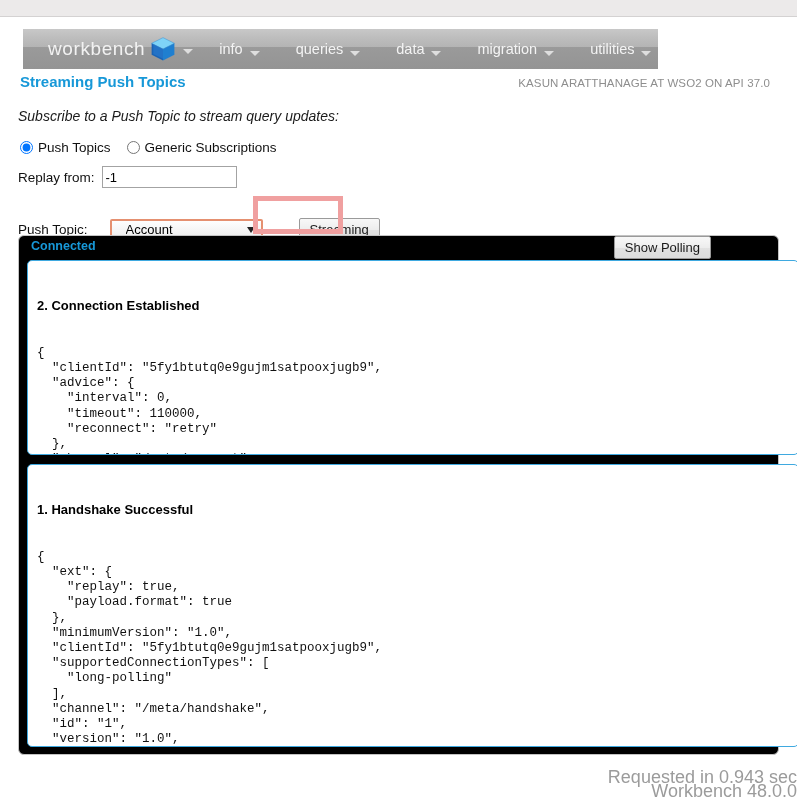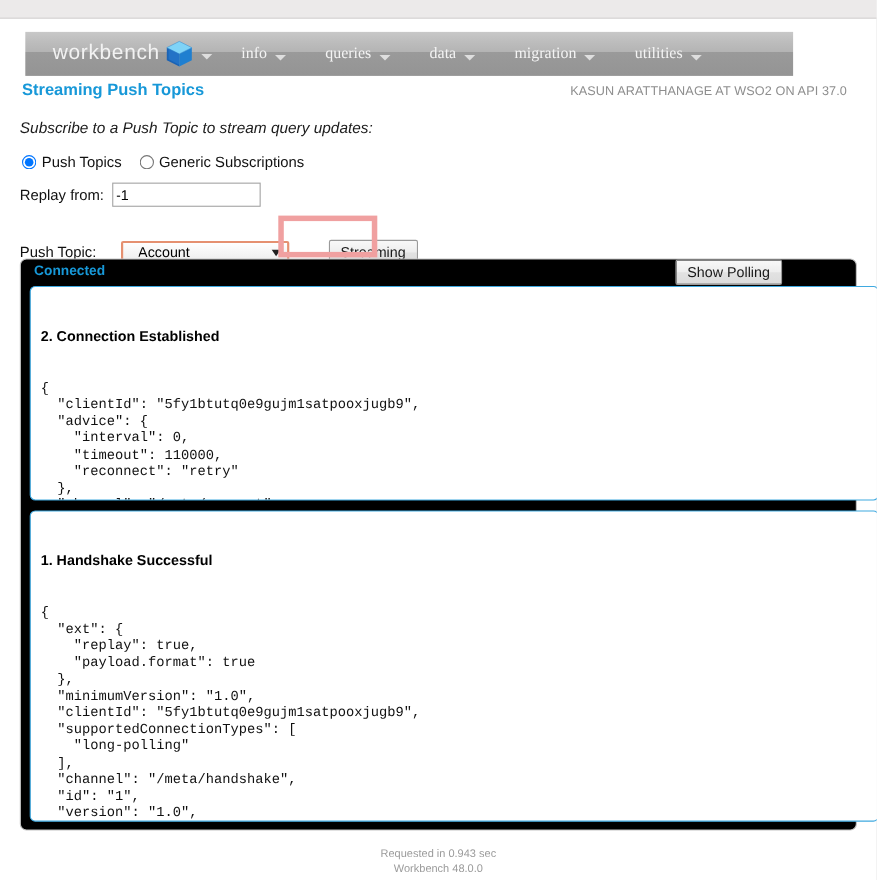--- a/index.html
+++ b/index.html
@@ -21,21 +21,21 @@
   .top-strip {
     position: absolute; left: 0; top: 0;
     width: 797px; height: 17px;
     background: #eceaea;
     border-bottom: 1px solid #d4d2d2;
   }
 
   
   .navbar {
     position: absolute; left: 23px; top: 29px;
-    width: 698px; height: 40px;
+    width: 635px; height: 40px;
     background: linear-gradient(to bottom,
        #c8c8c8 0%, #bdbdbd 22%, #b4b4b4 45%,
        #9a9a9a 46%, #949494 100%);
     display: flex; align-items: center;
     padding-left: 25px;
   }
   .brand {
     display: flex; align-items: center;
     margin-right: 26px;
   }
@@ -58,21 +58,20 @@
     border-top: 5px solid #dedede;
     margin-left: 7px;
     position: relative; top: 2px;
   }
   .navitem {
     color: #f4f4f4;
     font-size: 14.5px;
     margin-right: 36px;
     white-space: nowrap;
     cursor: default;
-    font-family: Liberation Serif, serif;
   }
 
   
   .page-title {
     position: absolute; left: 20px; top: 73px;
     color: #1798d8;
     font-size: 15px;
     font-weight: bold;
   }
   .user-info {
@@ -224,23 +223,23 @@
     line-height: 17px;
     margin-bottom: 1px;
   }
   .msg-body { white-space: pre; }
 
   
   .footer {
     position: absolute;
     left: 0; top: 770px;
     width: 797px;
-    text-align: center;
+    text-align: right;
     color: #9b9b9b;
-    font-size: 10px;
+    font-size: 18px;
     line-height: 14px;
   }
 </style>
 </head>
 <body>
 
 <div id="page">
 
   <div class="top-strip"></div>
 

